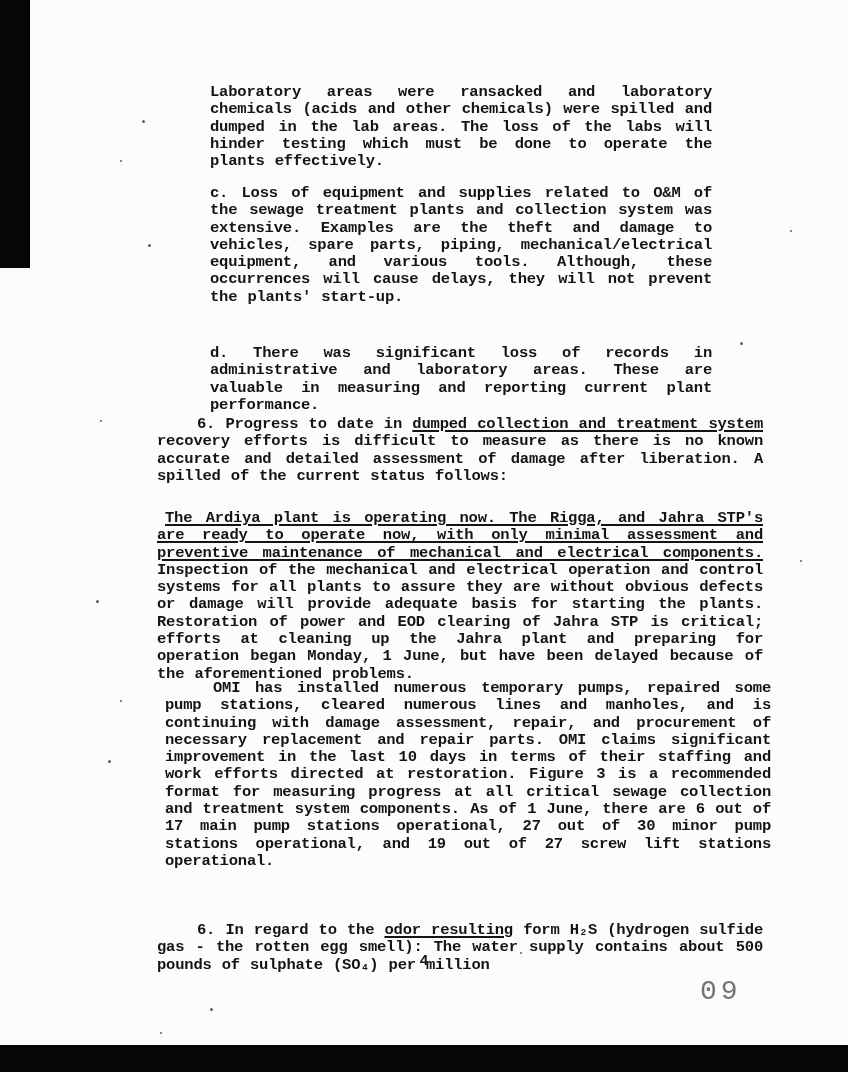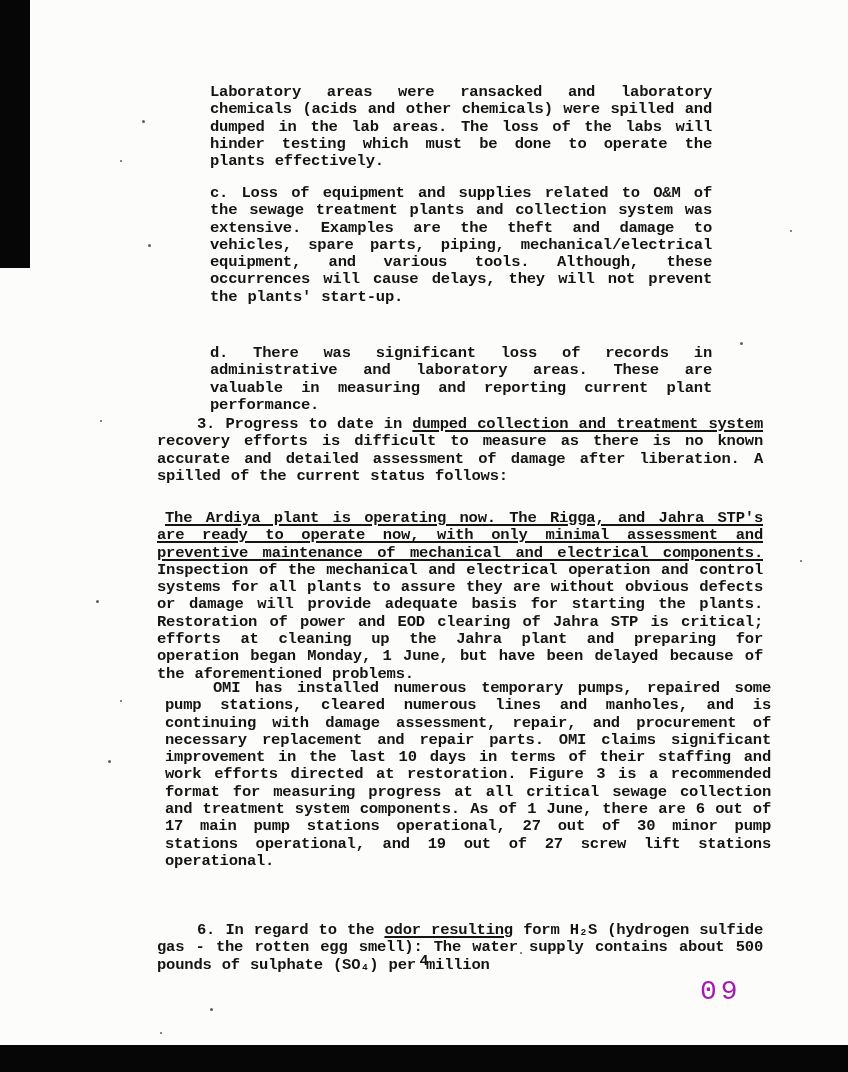--- a/index.html
+++ b/index.html
@@ -41,21 +41,21 @@
     text-align: center;
     font-size: 15px;
     font-weight: bold;
   }
   .stamp {
     position: absolute;
     left: 700px;
     top: 976px;
     font-size: 28px;
     letter-spacing: 4px;
-    color: #a21caf;
+    color: #737373;
     font-weight: normal;
   }
   .bar-top-left {
     position: absolute;
     left: 0; top: 0;
     width: 30px; height: 268px;
     background: #060606;
   }
   .bar-bottom {
     position: absolute;
@@ -98,21 +98,21 @@
   </p>
 
   <p class="t p-c">
     <span>c. Loss of equipment and supplies related to O&amp;M of the sewage treatment plants and collection system was extensive. Examples are the theft and damage to vehicles, spare parts, piping, mechanical/electrical equipment, and various tools. Although, these occurrences will cause delays, they will not prevent the plants' start-up.</span>
   </p>
 
   <p class="t p-d">
     <span>d. There was significant loss of records in administrative and laboratory areas. These are valuable in measuring and reporting current plant performance.</span>
   </p>
 
-  <p class="t p-5"><span>3. Progress to date in </span><span class="u">dumped collection and treatment system</span><span> recovery efforts is difficult to measure as there is no known accurate and detailed assessment of damage after liberation. A spilled of the current status follows:</span></p>
+  <p class="t p-5"><span>6. Progress to date in </span><span class="u">dumped collection and treatment system</span><span> recovery efforts is difficult to measure as there is no known accurate and detailed assessment of damage after liberation. A spilled of the current status follows:</span></p>
 
   <p class="t p-ardiya"><span class="u">The Ardiya plant is operating now. The Rigga, and Jahra STP's are ready to operate now, with only minimal assessment and preventive maintenance of mechanical and electrical components.</span><span> Inspection of the mechanical and electrical operation and control systems for all plants to assure they are without obvious defects or damage will provide adequate basis for starting the plants. Restoration of power and EOD clearing of Jahra STP is critical; efforts at cleaning up the Jahra plant and preparing for operation began Monday, 1 June, but have been delayed because of the aforementioned problems.</span></p>
 
   <p class="t p-omi">
     <span>OMI has installed numerous temporary pumps, repaired some pump stations, cleared numerous lines and manholes, and is continuing with damage assessment, repair, and procurement of necessary replacement and repair parts. OMI claims significant improvement in the last 10 days in terms of their staffing and work efforts directed at restoration. Figure 3 is a recommended format for measuring progress at all critical sewage collection and treatment system components. As of 1 June, there are 6 out of 17 main pump stations operational, 27 out of 30 minor pump stations operational, and 19 out of 27 screw lift stations operational.</span>
   </p>
 
   <p class="t p-6"><span>6. In regard to the </span><span class="u">odor resulting</span><span> form H₂S (hydrogen sulfide gas - the rotten egg smell): The water supply contains about 500 pounds of sulphate (SO₄) per million</span></p>
 
   <div class="pageno">4</div>

